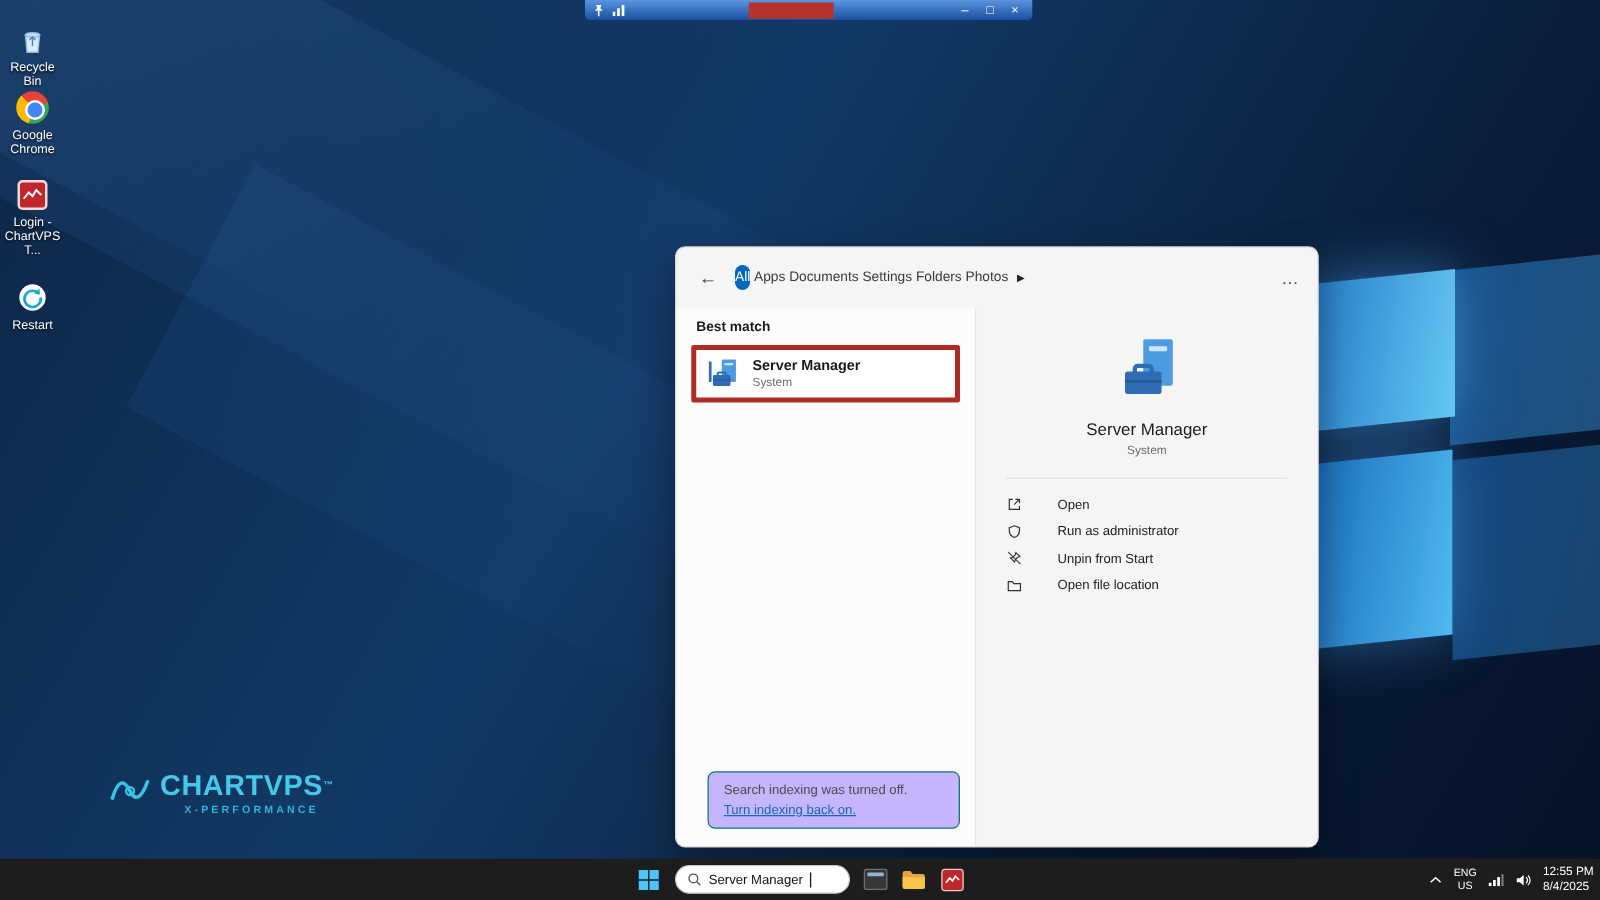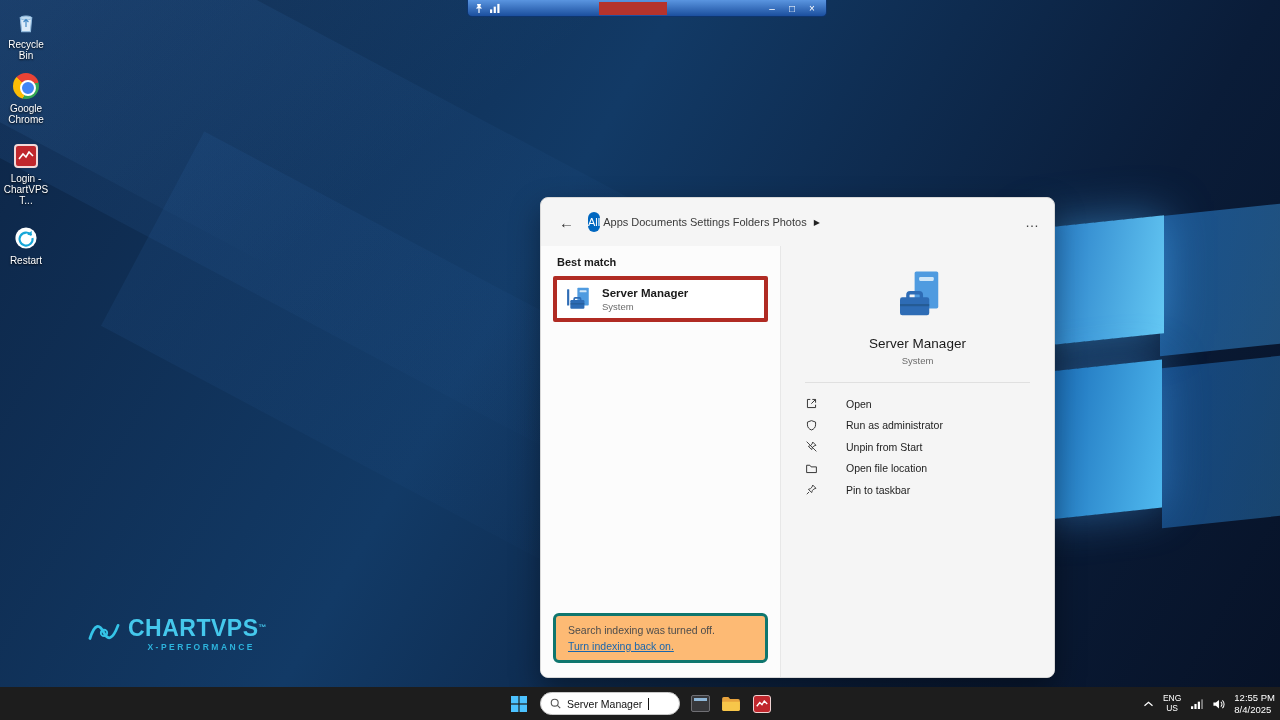--- a/index.html
+++ b/index.html
@@ -40,21 +40,21 @@
   .tab { font-size:11px; color:#3a3a3a; padding:4px 0; border-radius:12px; cursor:pointer; white-space:nowrap; }
   .tab.active { background:#0067c0; color:#fff; }
   .tabs-overflow { font-size:8px; color:#222; margin-left:4px; cursor:pointer; }
   .more-dots { margin-left:auto; font-size:14px; color:#444; cursor:pointer; letter-spacing:1px; }
   .fly-body { flex:1; display:flex; min-height:0; }
   .results-col { width:240px; background:#fcfcfc; display:flex; flex-direction:column; padding:8px 12px 14px; border-right:1px solid #e7e7e7; }
   .section-title { font-size:11px; font-weight:bold; color:#1a1a1a; margin:2px 0 8px 4px; }
   .best-item { border:4px solid #b02b23; background:#fff; border-radius:2px; height:46px; display:flex; align-items:center; gap:10px; padding:0 9px; cursor:pointer; }
   .best-item .ttl { font-size:11.5px; font-weight:bold; color:#1a1a1a; }
   .best-item .sub { font-size:9.5px; color:#6b6b6b; margin-top:2px; }
-  .results-footer { margin-top:auto; background:#fdba74; border:3px solid #0f766e; border-radius:6px; padding:8px 12px; }
+  .results-footer { margin-top:auto; background:#c4b5fd; border:1px solid #0f766e; border-radius:6px; padding:8px 12px;margin-left:13px; }
   .results-footer .msg { font-size:10.5px; color:#4c4c4c; }
   .results-footer .lnk { font-size:10.5px; color:#1a66ad; text-decoration:underline; margin-top:4px; cursor:pointer; }
   .preview-col { flex:1; display:flex; flex-direction:column; align-items:center; padding:22px 24px 0; background:#f5f5f5; }
   .preview-title { font-size:13.5px; color:#1a1a1a; margin-top:14px; }
   .preview-sub { font-size:9.5px; color:#6b6b6b; margin-top:4px; }
   .divider { width:100%; border-top:1px solid #e0e0e0; margin:16px 0 10px; }
   .actions { width:100%; }
   .action-row { display:flex; align-items:center; gap:28px; height:21.5px; cursor:pointer; }
   .action-row span { font-size:10.5px; color:#222; }
   .aicon { width:13px; height:13px; flex:0 0 auto; }
@@ -90,21 +90,21 @@
 <div class="desktop">
 
   <div class="beam beam1"></div>
   <div class="beam beam2"></div>
   <div class="beam beam3"></div>
   <div class="pane pane-dim-top"></div>
   <div class="pane pane-dim-bottom"></div>
   <div class="pane pane-top"></div>
   <div class="pane pane-bottom"></div>
 
-  <div class="dt-icon" style="top:8px">
+  <div class="dt-icon" style="top:18px">
     <div class="glyph">
       <svg width="26" height="26" viewBox="0 0 32 32">
           <path d="M9 11 L23 11 L21.4 28 L10.6 28 Z" fill="#dcecf9" stroke="#8fb9dd" stroke-width="1.4"></path>
           <ellipse cx="16" cy="11" rx="7.2" ry="2.4" fill="#bcd9f0" stroke="#8fb9dd" stroke-width="1.2"></ellipse>
           <path d="M13 16 l3 -3 l3 3 M16 13 v9" stroke="#3f87c4" stroke-width="1.4" fill="none"></path>
         </svg>
     </div>
     <div class="lbl">Recycle Bin</div>
   </div>
 
@@ -239,27 +239,20 @@
                 <line x1="2" y1="2" x2="14" y2="14" stroke="#333" stroke-width="1.1"></line>
               </svg>
             <span>Unpin from Start</span>
           </div>
           <div class="action-row">
             <svg class="aicon" viewBox="0 0 16 16">
                 <path d="M2 4 h4 l1.5 2 H14 v7 H2 z" fill="none" stroke="#333" stroke-width="1.2"></path>
               </svg>
             <span>Open file location</span>
           </div>
-          <div class="action-row">
-            <svg class="aicon" viewBox="0 0 16 16">
-                <path d="M9.5 2.5 l4 4 -2.6 .9 -1.8 1.8 -.9 2.6 -4 -4 2.6 -.9 1.8 -1.8 z" fill="none" stroke="#333" stroke-width="1.1"></path>
-                <line x1="5" y1="11" x2="2.2" y2="13.8" stroke="#333" stroke-width="1.1"></line>
-              </svg>
-            <span>Pin to taskbar</span>
-          </div>
         </div>
       </div>
     </div>
   </div>
 
   <div class="taskbar">
     <div class="tb-center">
       <div class="tb-btn">
         <svg width="18" height="18" viewBox="0 0 18 18">
             <rect x="1" y="1" width="7.4" height="7.4" fill="#4cc2ff"></rect>

